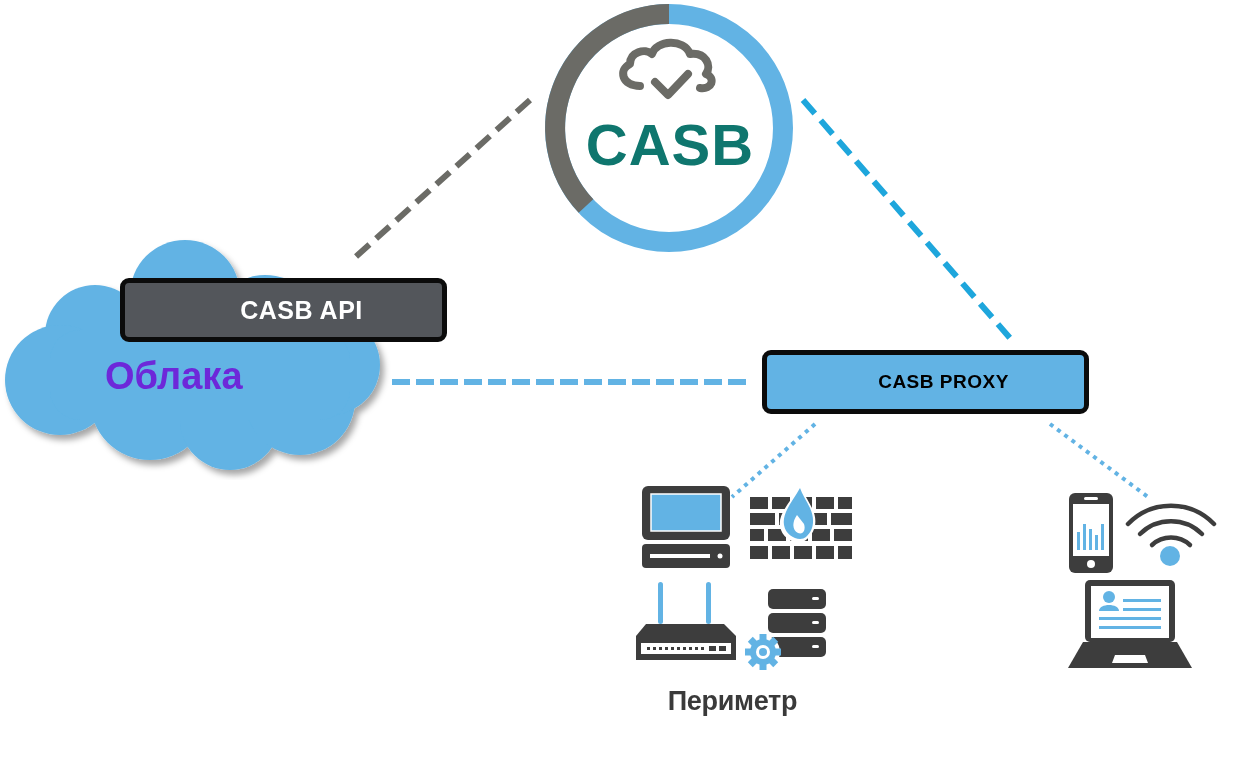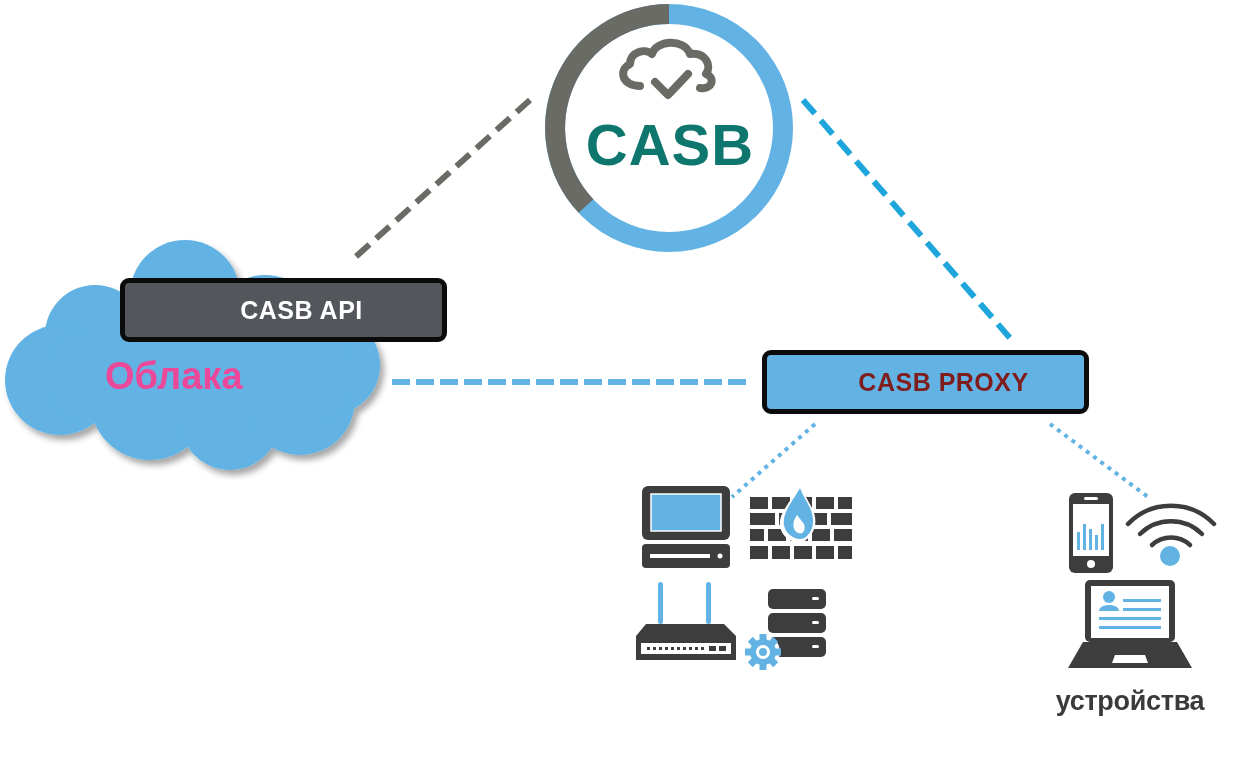--- a/index.html
+++ b/index.html
@@ -14,25 +14,25 @@
   .box {
     position: absolute; border: 5px solid #0b0b0b; border-radius: 9px;
     box-sizing: border-box; text-align: center; font-weight: bold; padding-left: 36px;
   }
   .box-api {
     left: 120px; top: 278px; width: 327px; height: 64px; background: #53565b;
     color: #ffffff; font-size: 25px; line-height: 54px; letter-spacing: 0.5px;
   }
   .box-proxy {
     left: 762px; top: 350px; width: 327px; height: 64px; background: #62b3e4;
-    color: #7f1d1d; font-size: 25px; line-height: 54px; letter-spacing: 0.5px;
+    color: #000000; font-size: 19px; line-height: 54px; letter-spacing: 0.5px;
   }
   .cloud-label {
     position: absolute; left: 105px; top: 352px; font-size: 38px; font-weight: bold;
-    color: #ec4899; line-height: 48px;
+    color: #6d28d9; line-height: 48px;
   }
   .caption {
     position: absolute; text-align: center; font-size: 27px; font-weight: bold;
     color: #3a3a3a; line-height: 34px; letter-spacing: -0.3px;
   }
   .caption-perimeter { left: 560px; top: 684px; width: 345px; }
   .caption-mobile { left: 1010px; top: 684px; width: 240px; }
 </style>
 </head>
 <body>
@@ -202,16 +202,16 @@
     <g fill="#62b3e4">
       <rect x="1123" y="599" width="38" height="3"></rect>
       <rect x="1123" y="608" width="38" height="3"></rect>
       <rect x="1099" y="617" width="62" height="3"></rect>
       <rect x="1099" y="626" width="62" height="3"></rect>
     </g>
   </g>
 </svg>
 
 <div class="caption caption-perimeter">
+  <div>Периметр</div>
 </div>
 <div class="caption caption-mobile">
-  <div>устройства</div>
 </div>
 
 </body></html>

